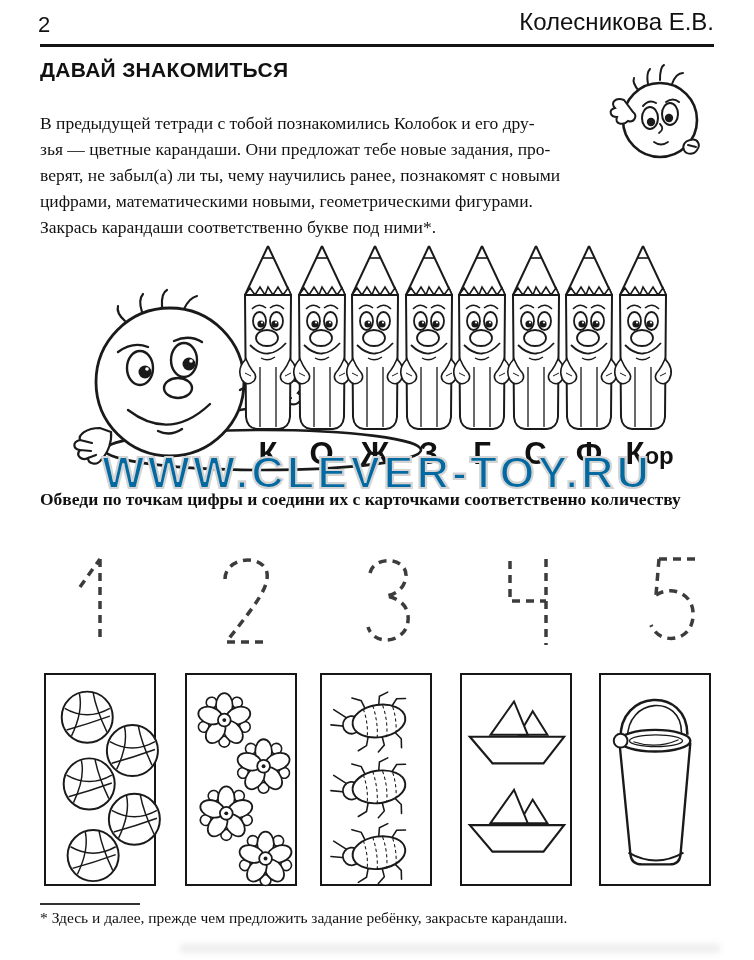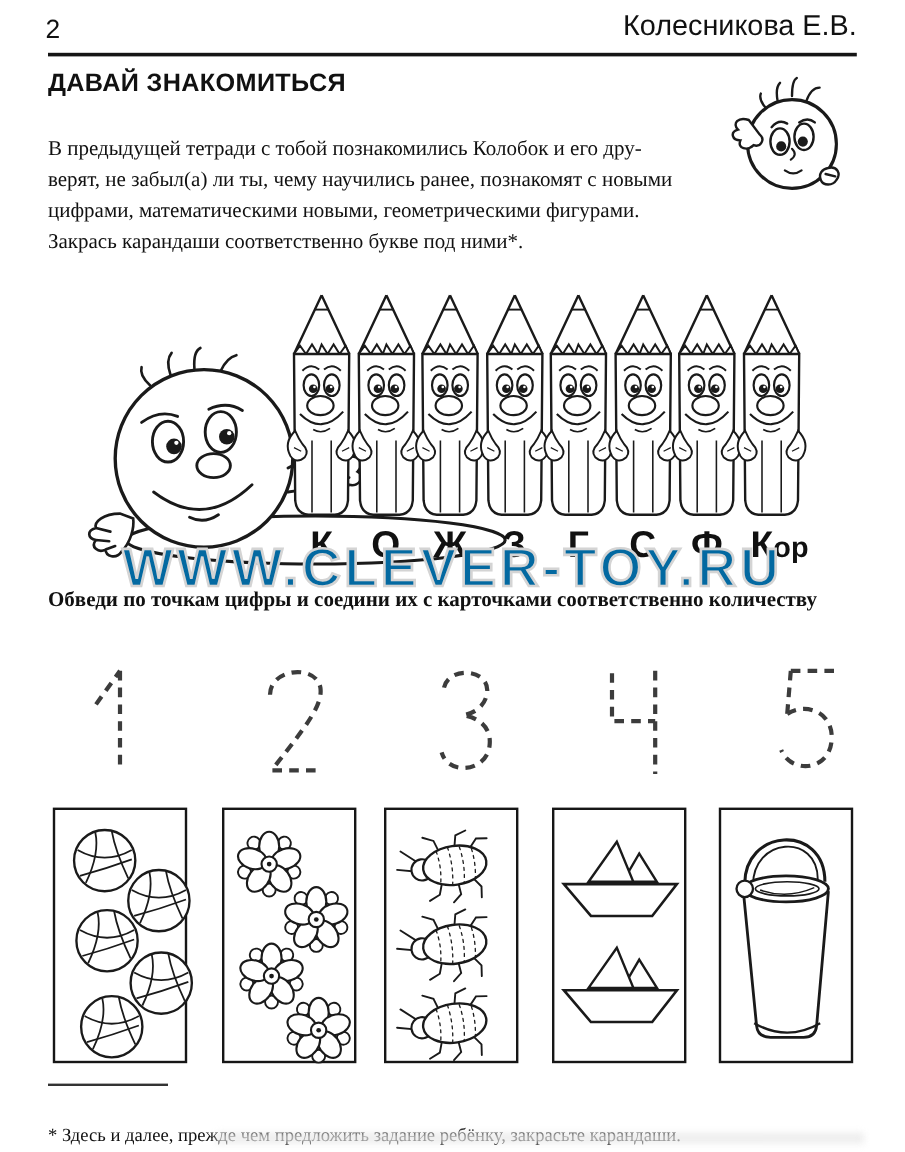--- a/index.html
+++ b/index.html
@@ -32,21 +32,21 @@
   
   .instruction{left:40px;top:486px;width:700px;font-size:17.5px;line-height:27px;z-index:5;font-weight:bold;}
   .instruction div{white-space:nowrap;}
   
   .trace-num{position:absolute;top:551px;width:64px;height:100px;}
   
   .card{position:absolute;top:673px;width:112px;height:213px;border:2px solid #161616;background:#fff;box-sizing:border-box;}
   .card svg{width:100%;height:100%;display:block;}
   
   .foot-rule{left:40px;top:903px;width:100px;height:2px;background:#333;}
-  .footnote{left:40px;top:909px;font-size:15.5px;white-space:nowrap;margin-top:29px;}
+  .footnote{left:40px;top:909px;font-size:15.5px;white-space:nowrap;}
   .smudge{left:180px;top:944px;width:540px;height:9px;background:#e9e9e9;filter:blur(3px);opacity:.8;}
   svg{overflow:visible;}
 </style>
 </head>
 <body>
 
 <div class="abs page-num">2</div>
 <div class="abs author">Колесникова Е.В.</div>
 <div class="abs head-rule"></div>
 <div class="abs title">ДАВАЙ ЗНАКОМИТЬСЯ</div>
@@ -59,20 +59,21 @@
   <ellipse cx="60" cy="54" rx="8" ry="11" fill="#fff" stroke-width="2"></ellipse>
   <circle cx="41" cy="62" r="4.2" fill="#1a1a1a" stroke="none"></circle>
   <circle cx="59" cy="58" r="4.2" fill="#1a1a1a" stroke="none"></circle>
   <path d="M50 64 q5 5 -1 9 M44 82 q7 5 14 0" stroke-width="1.8"></path>
   <path d="M14 40 c-9 -3 -14 3 -9 8 c-7 2 -5 9 2 9 c-3 7 6 9 11 4 c6 2 10 -5 5 -9 z" fill="#fff" stroke-width="2"></path>
   <path d="M80 80 c8 -2 11 5 7 10 c-3 5 -11 5 -13 0 c-2 -5 1 -9 6 -10 z M78 85 l8 2" fill="#fff" stroke-width="2"></path>
 </svg>
 
 <div class="abs intro">
     <div>В предыдущей тетради с тобой познакомились Колобок и его дру-</div>
+    <div>зья — цветные карандаши. Они предложат тебе новые задания, про-</div>
     <div>верят, не забыл(а) ли ты, чему научились ранее, познакомят с новыми</div>
     <div>цифрами, математическими новыми, геометрическими фигурами.</div>
     <div>Закрась карандаши соответственно букве под ними*.</div>
   </div>
 
 <svg class="abs kolobok-large" width="372" height="178" viewBox="0 0 372 178" fill="none" stroke="#1a1a1a" stroke-linecap="round">
   <ellipse cx="207" cy="152" rx="158" ry="20" fill="#fff" stroke-width="2.6"></ellipse>
   <path d="M86 14 q-4 -12 1 -18 M106 9 q-1 -14 5 -17 M128 11 q5 -11 13 -13 M69 23 q-9 -8 -7 -15" stroke-width="2.2"></path>
   <circle cx="114" cy="84" r="74" fill="#fff" stroke-width="2.8"></circle>
   <path d="M62 54 q15 -11 30 -5 M118 43 q15 -7 28 1" stroke-width="2.4"></path>

